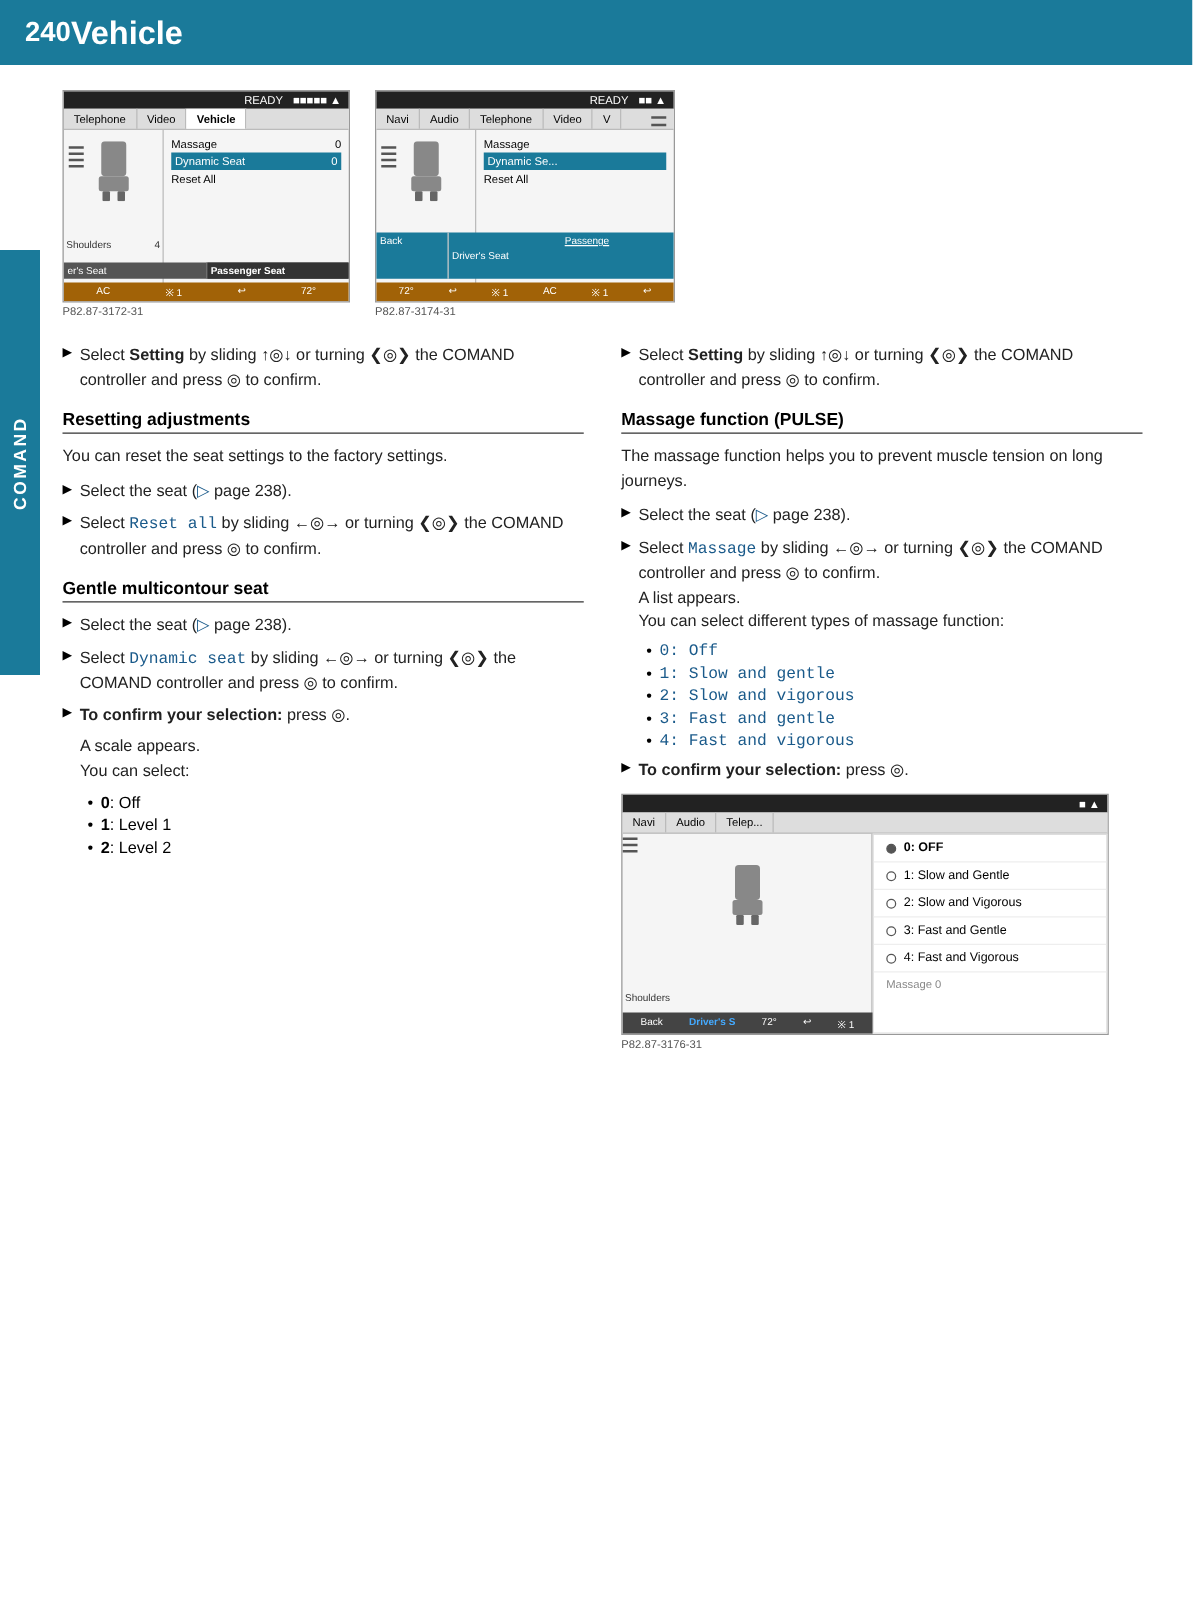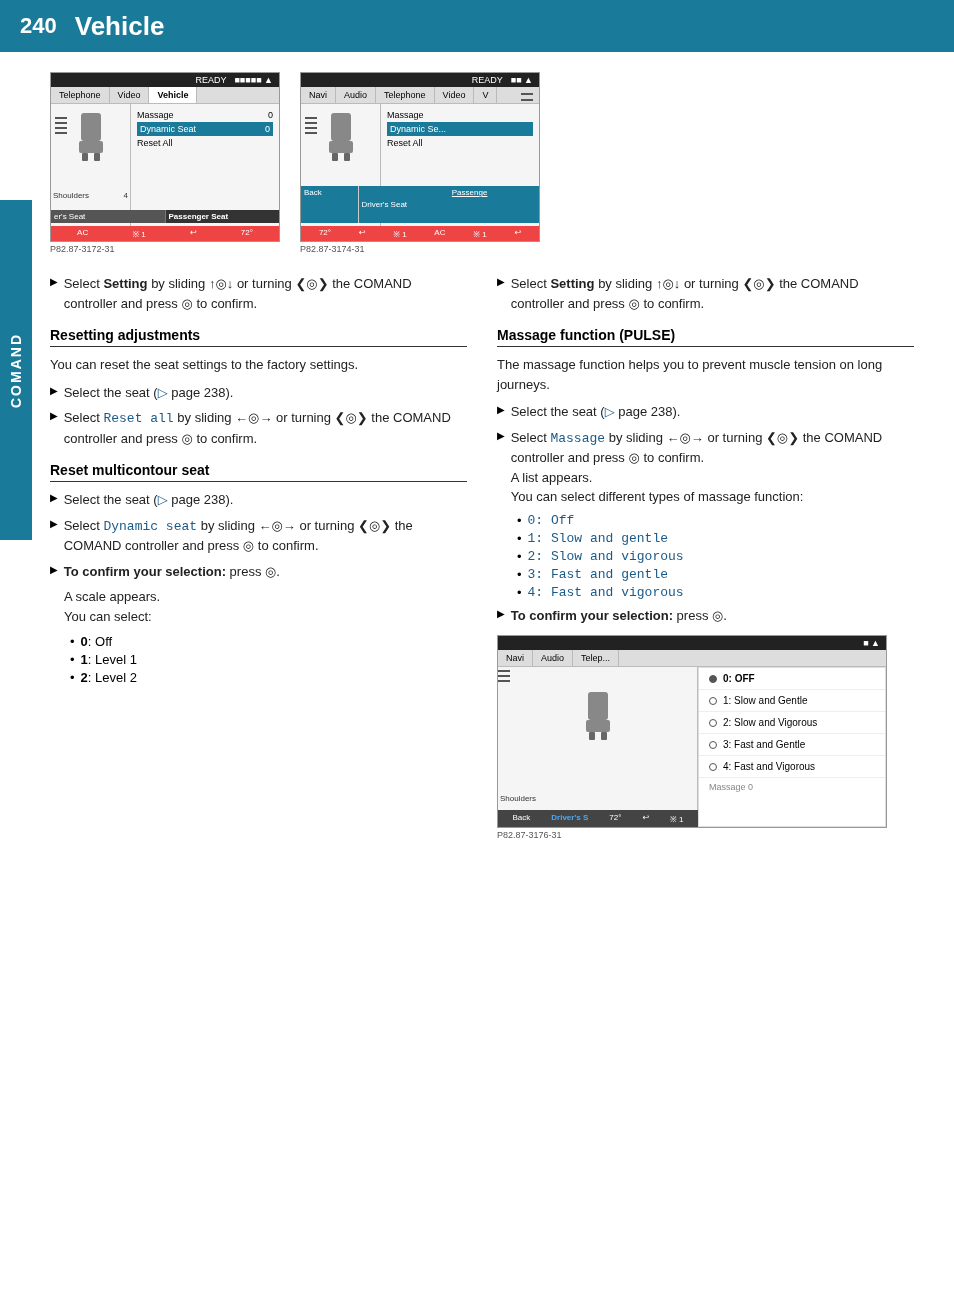--- a/index.html
+++ b/index.html
@@ -16,21 +16,20 @@
       background: #1a7a9a;
       display: flex;
       align-items: center;
       padding: 10px 20px;
       height: 52px;
     }
     .header-number {
       color: #fff;
       font-size: 22px;
       font-weight: bold;
-      margin-right: 18px;
     }
     .header-title {
       color: #fff;
       font-size: 26px;
       font-weight: bold;
     }
 
     
     .side-label {
       position: absolute;
@@ -123,21 +122,21 @@
       width: 12px;
       height: 2px;
       background: #555;
       margin: 3px 0;
     }
     .car-screen .bottom-bar {
       position: absolute;
       bottom: 0;
       left: 0;
       right: 0;
-      background: #ef4444;
+      background: #a16207;
       color: #fff;
       font-size: 8px;
       display: flex;
       justify-content: space-around;
       padding: 2px 4px;
     }
     .car-screen .right-panel .menu-item {
       padding: 2px 0;
       display: flex;
       justify-content: space-between;
@@ -463,21 +462,21 @@
 
       <div class="bullet-item">
         <span class="bullet-arrow">▶</span>
         <span class="bullet-text">Select the seat (<span style="color:#1a5a8a;">▷</span> page 238).</span>
       </div>
       <div class="bullet-item">
         <span class="bullet-arrow">▶</span>
         <span class="bullet-text">Select <span class="mono">Reset all</span> by sliding ←◎→ or turning ❮◎❯ the COMAND controller and press ◎ to confirm.</span>
       </div>
 
-      <div class="section-heading">Reset multicontour seat</div>
+      <div class="section-heading">Gentle multicontour seat</div>
 
       <div class="bullet-item">
         <span class="bullet-arrow">▶</span>
         <span class="bullet-text">Select the seat (<span style="color:#1a5a8a;">▷</span> page 238).</span>
       </div>
       <div class="bullet-item">
         <span class="bullet-arrow">▶</span>
         <span class="bullet-text">Select <span class="mono">Dynamic seat</span> by sliding ←◎→ or turning ❮◎❯ the COMAND controller and press ◎ to confirm.</span>
       </div>
       <div class="bullet-item">

